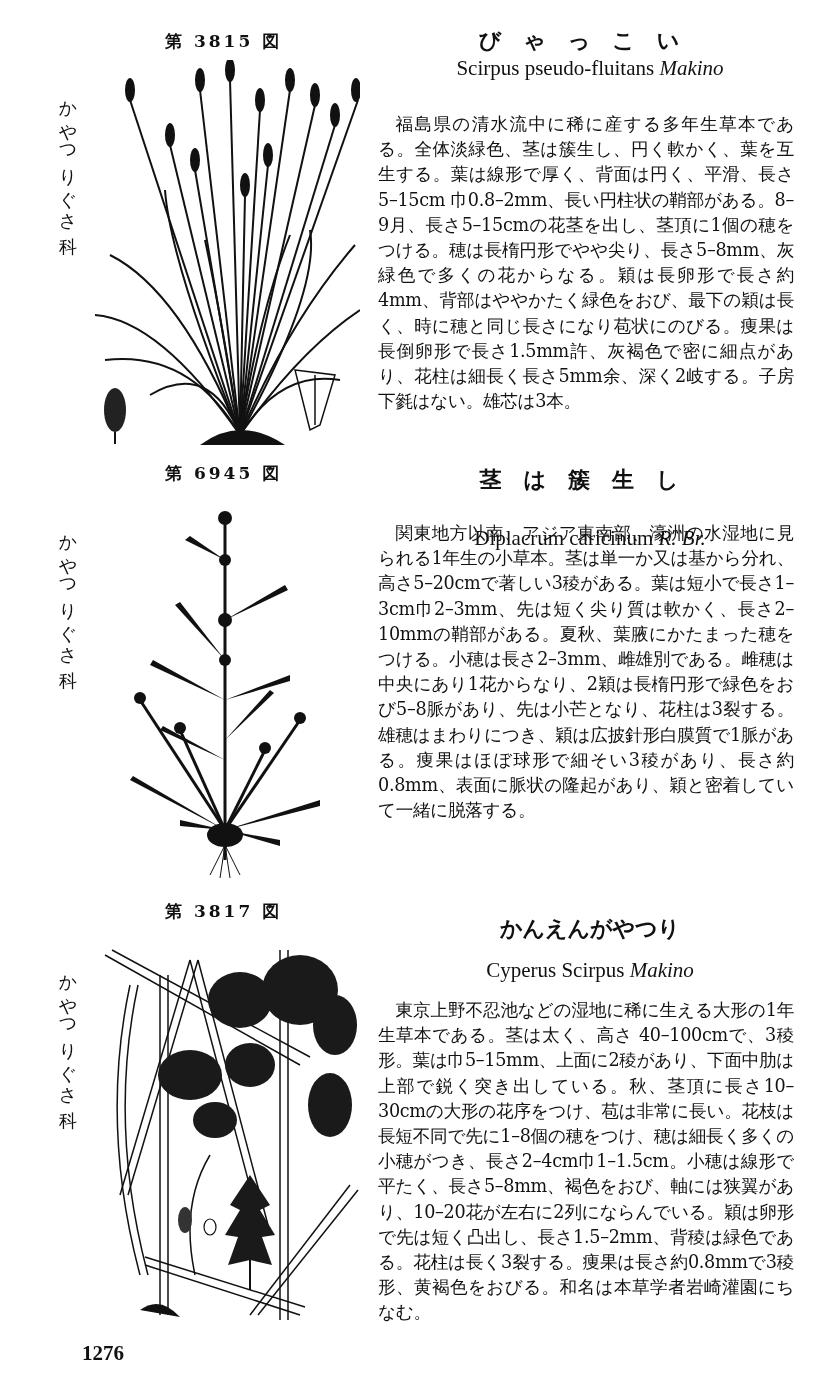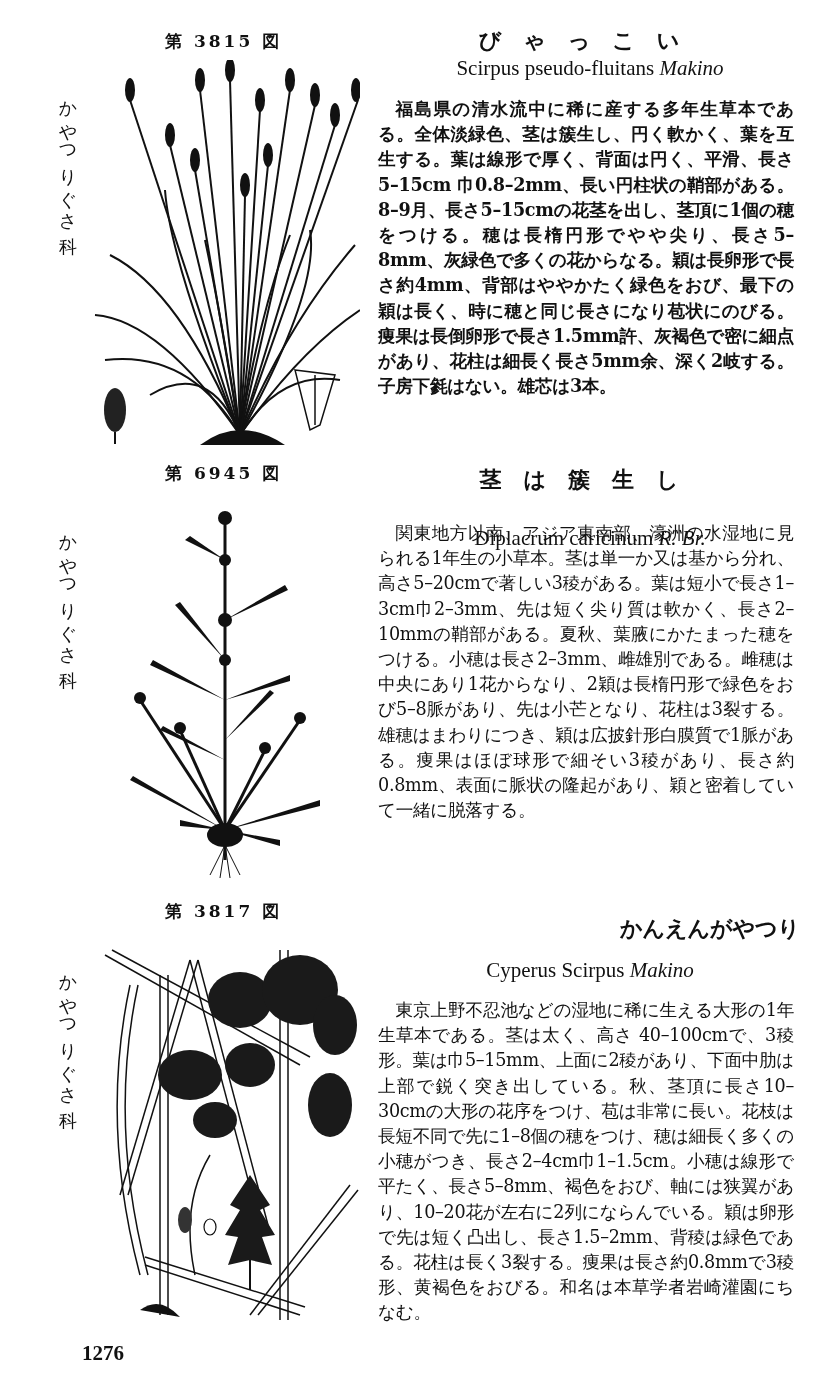--- a/index.html
+++ b/index.html
@@ -79,21 +79,21 @@
 
   <path d="M205 310 L245 315 L230 365 L220 370 Z" fill="none" stroke="#111" stroke-width="1.5"></path>
   <line x1="225" y1="315" x2="225" y2="365" stroke="#111" stroke-width="1.5"></line>
 </svg>
 
 <div class="title-jp spaced" style="top:26px;">びゃっこい</div>
 <div class="sci" style="top:56px;">
   <span>Scirpus pseudo-fluitans</span>
   <i>Makino</i>
 </div>
-<p class="desc" style="top:96px;font-weight:bold;">福島県の清水流中に稀に産する多年生草本である。全体淡緑色、茎は簇生し、円く軟かく、葉を互生する。葉は線形で厚く、背面は円く、平滑、長さ5–15cm 巾0.8–2mm、長い円柱状の鞘部がある。8–9月、長さ5–15cmの花茎を出し、茎頂に1個の穂をつける。穂は長楕円形でやや尖り、長さ5–8mm、灰緑色で多くの花からなる。穎は長卵形で長さ約4mm、背部はややかたく緑色をおび、最下の穎は長く、時に穂と同じ長さになり苞状にのびる。痩果は長倒卵形で長さ1.5mm許、灰褐色で密に細点があり、花柱は細長く長さ5mm余、深く2岐する。子房下毿はない。雄芯は3本。</p>
+<p class="desc" style="top:112px;">福島県の清水流中に稀に産する多年生草本である。全体淡緑色、茎は簇生し、円く軟かく、葉を互生する。葉は線形で厚く、背面は円く、平滑、長さ5–15cm 巾0.8–2mm、長い円柱状の鞘部がある。8–9月、長さ5–15cmの花茎を出し、茎頂に1個の穂をつける。穂は長楕円形でやや尖り、長さ5–8mm、灰緑色で多くの花からなる。穎は長卵形で長さ約4mm、背部はややかたく緑色をおび、最下の穎は長く、時に穂と同じ長さになり苞状にのびる。痩果は長倒卵形で長さ1.5mm許、灰褐色で密に細点があり、花柱は細長く長さ5mm余、深く2岐する。子房下毿はない。雄芯は3本。</p>
 
 <div class="fig-label" style="left:165px;top:462px;">第 6945 図</div>
 <div class="family" style="left:56px;top:522px;">かやつりぐさ科</div>
 
 <svg class="illus" style="left:100px;top:500px;" width="265" height="380" viewBox="0 0 265 380">
   <g stroke="#111" stroke-width="3" fill="none">
     <line x1="125" y1="360" x2="125" y2="20"></line>
     <line x1="125" y1="330" x2="40" y2="200"></line>
     <line x1="125" y1="330" x2="200" y2="220"></line>
     <line x1="125" y1="330" x2="165" y2="250"></line>
@@ -176,20 +176,20 @@
     <path d="M150 230 L170 260 L160 265 L175 290 L162 292 L172 320 L150 315 L128 320 L138 292 L125 290 L140 265 L130 260 Z"></path>
   </g>
   <line x1="150" y1="315" x2="150" y2="345" stroke="#111" stroke-width="2"></line>
 
   <ellipse cx="85" cy="275" rx="7" ry="13" fill="#333"></ellipse>
   <ellipse cx="110" cy="282" rx="6" ry="8" fill="none" stroke="#111" stroke-width="1.2"></ellipse>
 
   <path d="M40 365 Q60 350 80 372 Z" fill="#111"></path>
 </svg>
 
-<div class="title-jp" style="top:914px;text-align:right;">かんえんがやつり</div>
+<div class="title-jp" style="top:914px;">かんえんがやつり</div>
 <div class="sci" style="top:958px;">
   <span>Cyperus Scirpus</span>
   <i>Makino</i>
 </div>
 <p class="desc" style="top:998px;">東京上野不忍池などの湿地に稀に生える大形の1年生草本である。茎は太く、高さ 40–100cmで、3稜形。葉は巾5–15mm、上面に2稜があり、下面中肋は上部で鋭く突き出している。秋、茎頂に長さ10–30cmの大形の花序をつけ、苞は非常に長い。花枝は長短不同で先に1–8個の穂をつけ、穂は細長く多くの小穂がつき、長さ2–4cm巾1–1.5cm。小穂は線形で平たく、長さ5–8mm、褐色をおび、軸には狭翼があり、10–20花が左右に2列にならんでいる。穎は卵形で先は短く凸出し、長さ1.5–2mm、背稜は緑色である。花柱は長く3裂する。痩果は長さ約0.8mmで3稜形、黄褐色をおびる。和名は本草学者岩崎灌園にちなむ。</p>
 
 <div class="page-num">1276</div>
 
 </body></html>

